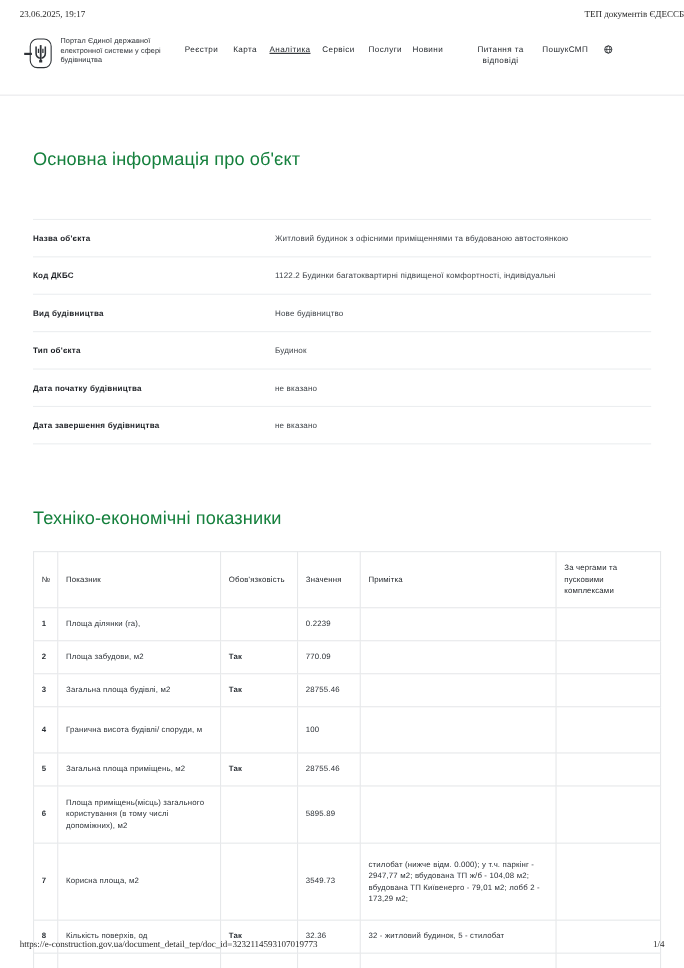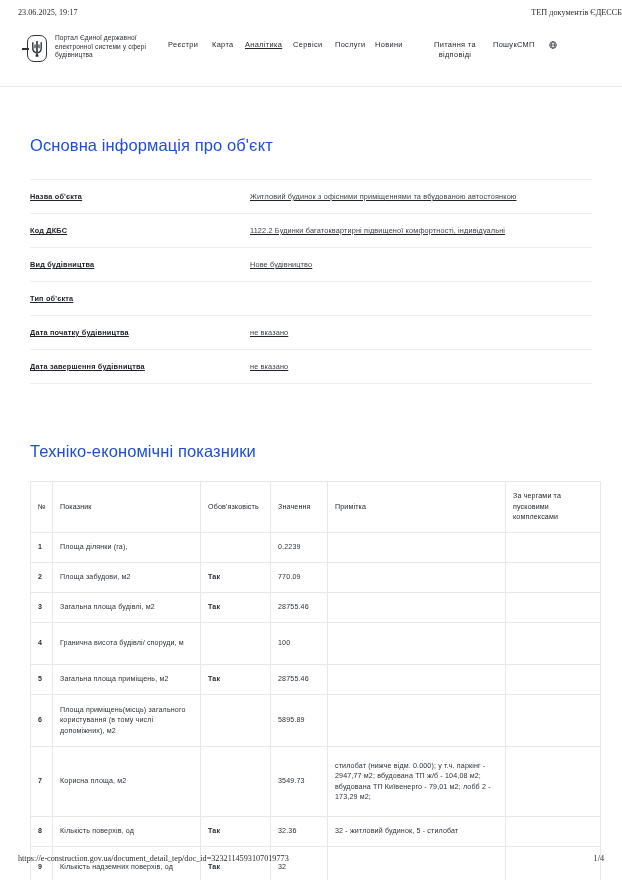--- a/index.html
+++ b/index.html
@@ -132,33 +132,32 @@
   
   .content {
     position: absolute;
     left: 0;
     top: 86px;
     width: 622px;
   }
   .section-title {
     font-size: 16.5px;
     font-weight: 400;
-    color: #1d4ed8;
+    color: #15803d;
     letter-spacing: 0.1px;
     margin: 0;
     padding: 0 0 0 30px;
   }
   #section-basic-title { padding-top: 50px; }
   #section-tep-title   { padding-top: 42px; }
 
   
   .info-list {
-    margin-top: 8px;
+    margin-top: 28px;
     padding: 16px 30px;
-    text-decoration: underline;
   }
   .info-row {
     display: flex;
     align-items: center;
     height: 33px;
     border-bottom: 1px solid #eceef0;
   }
   .info-row:first-child { border-top: 1px solid #eceef0; }
   .info-label {
     width: 220px;
@@ -303,20 +302,21 @@
     <div class="info-row">
       <span class="info-label">Код ДКБС</span>
       <span class="info-value">1122.2 Будинки багатоквартирні підвищеної комфортності, індивідуальні</span>
     </div>
     <div class="info-row">
       <span class="info-label">Вид будівництва</span>
       <span class="info-value">Нове будівництво</span>
     </div>
     <div class="info-row">
       <span class="info-label">Тип об'єкта</span>
+      <span class="info-value">Будинок</span>
     </div>
     <div class="info-row">
       <span class="info-label">Дата початку будівництва</span>
       <span class="info-value">не вказано</span>
     </div>
     <div class="info-row">
       <span class="info-label">Дата завершення будівництва</span>
       <span class="info-value">не вказано</span>
     </div>
   </section>

